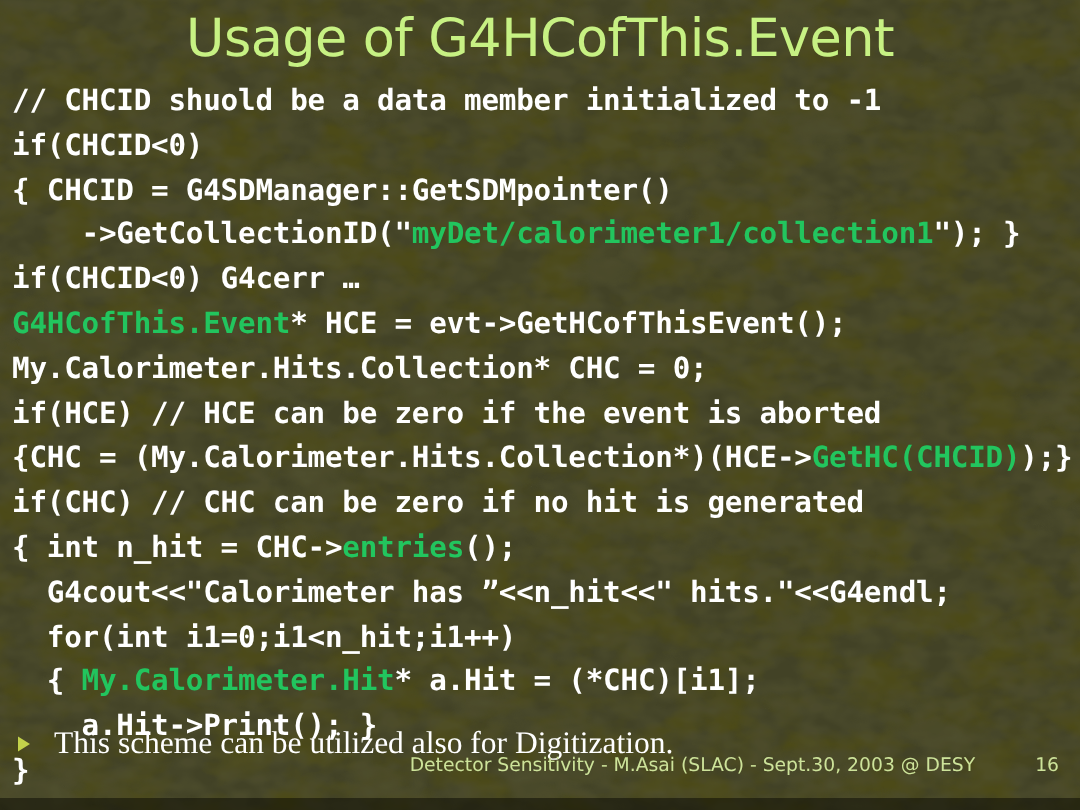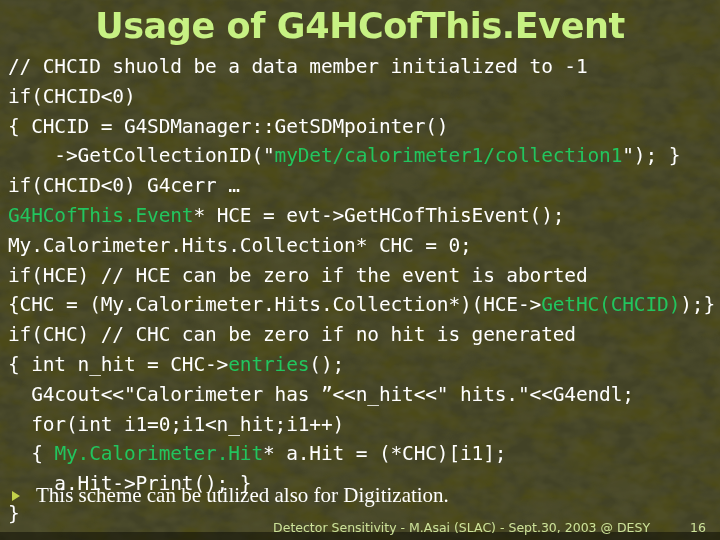--- a/index.html
+++ b/index.html
@@ -24,35 +24,35 @@
   }
   .slide-title {
     position: absolute;
     left: 0;
     top: 4px;
     width: 720px;
     text-align: center;
     color: #c7f183;
     font-size: 35px;
     font-family: "DejaVu Sans", sans-serif;
-    font-weight: 700;
+    font-weight: 400;
     letter-spacing: -0.4px;
     line-height: 44px;
     white-space: nowrap;
     z-index: 3;
   }
   .code-block {
     position: absolute;
     left: 8px;
     top: 52px;
     width: 712px;
     z-index: 3;
     font-family: "DejaVu Sans Mono", "Liberation Mono", monospace;
     font-size: 19.5px;
-    font-weight: normal;
+    font-weight: bold;
     line-height: 29.8px;
     color: #ffffff;
     white-space: pre;
     letter-spacing: -0.15px;
   }
   .code-line {
     height: 29.8px;
   }
   .hl {
     color: #22c55e;
@@ -78,21 +78,21 @@
   .bullet-text {
     color: #ffffff;
     font-size: 21px;
     font-family: Liberation Serif, serif;
     line-height: 24px;
     white-space: nowrap;
   }
   .footer {
     position: absolute;
     left: 0;
-    top: 520px;
+    top: 502px;
     width: 720px;
     z-index: 3;
     display: flex;
     justify-content: flex-end;
     align-items: baseline;
     color: #cde39a;
     font-size: 12.5px;
     font-family: "DejaVu Sans", sans-serif;
     white-space: nowrap;
   }

